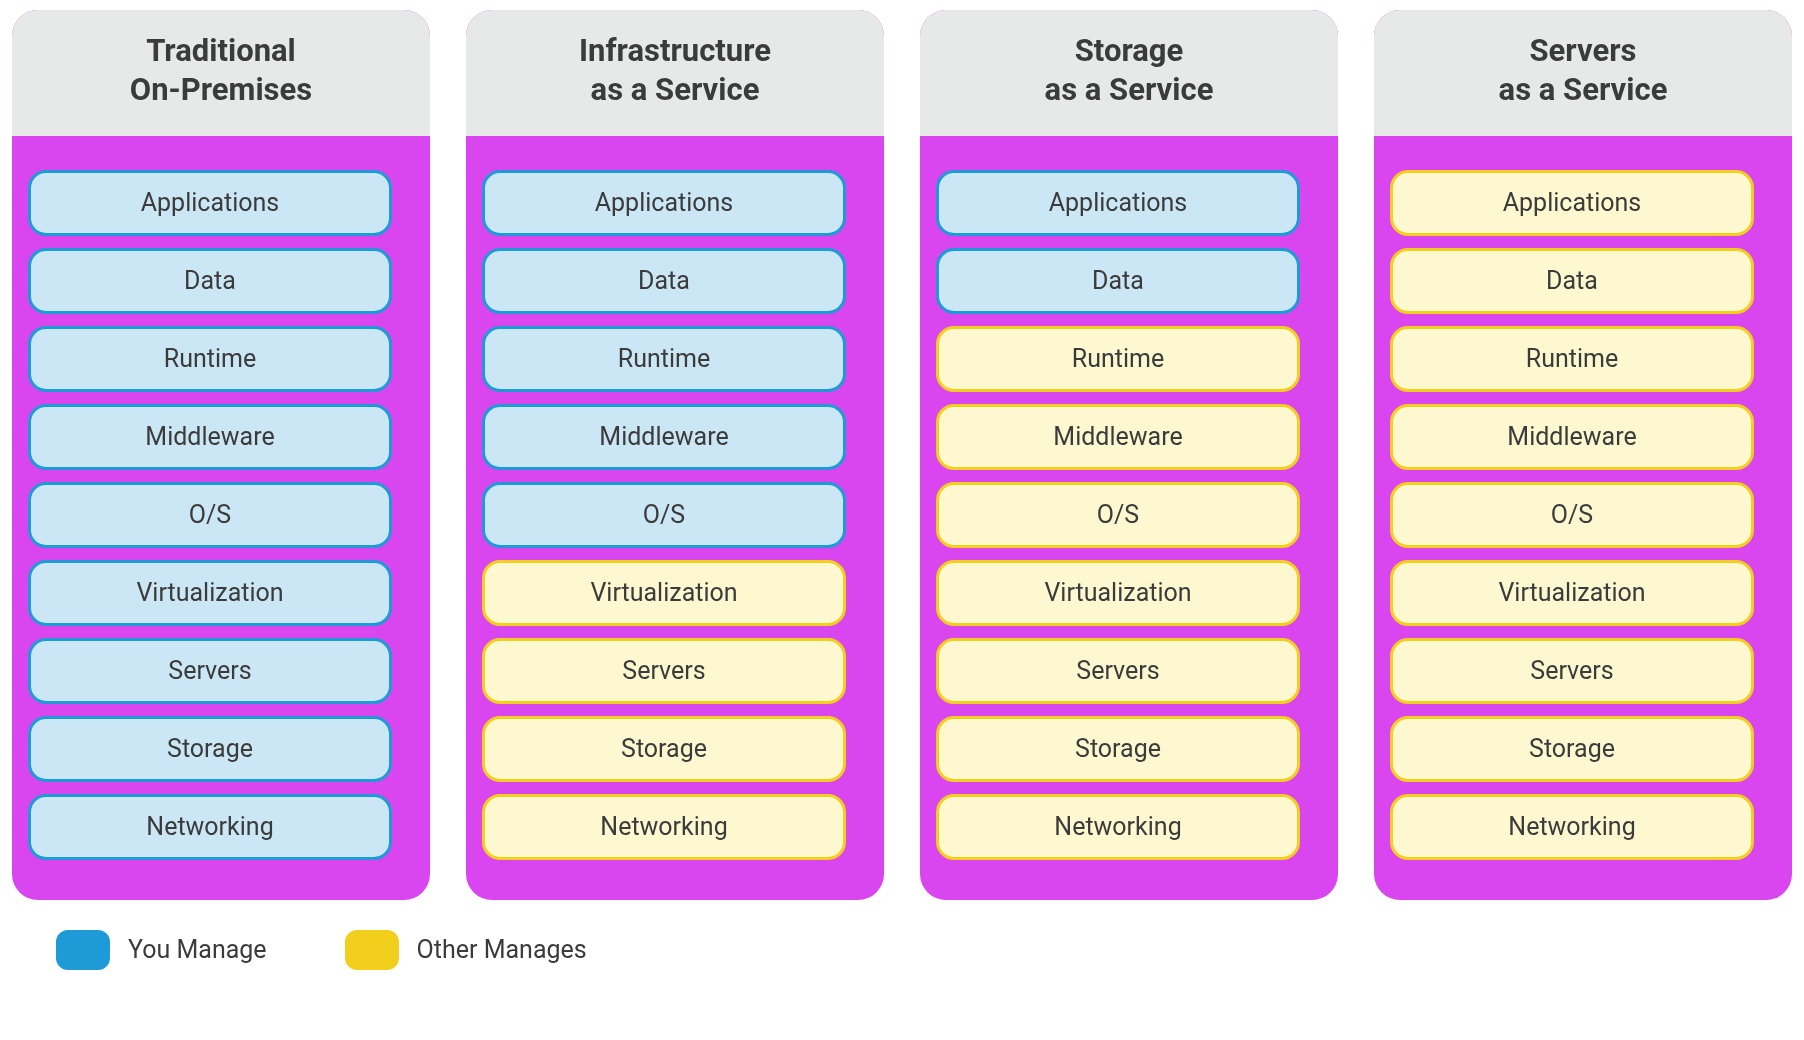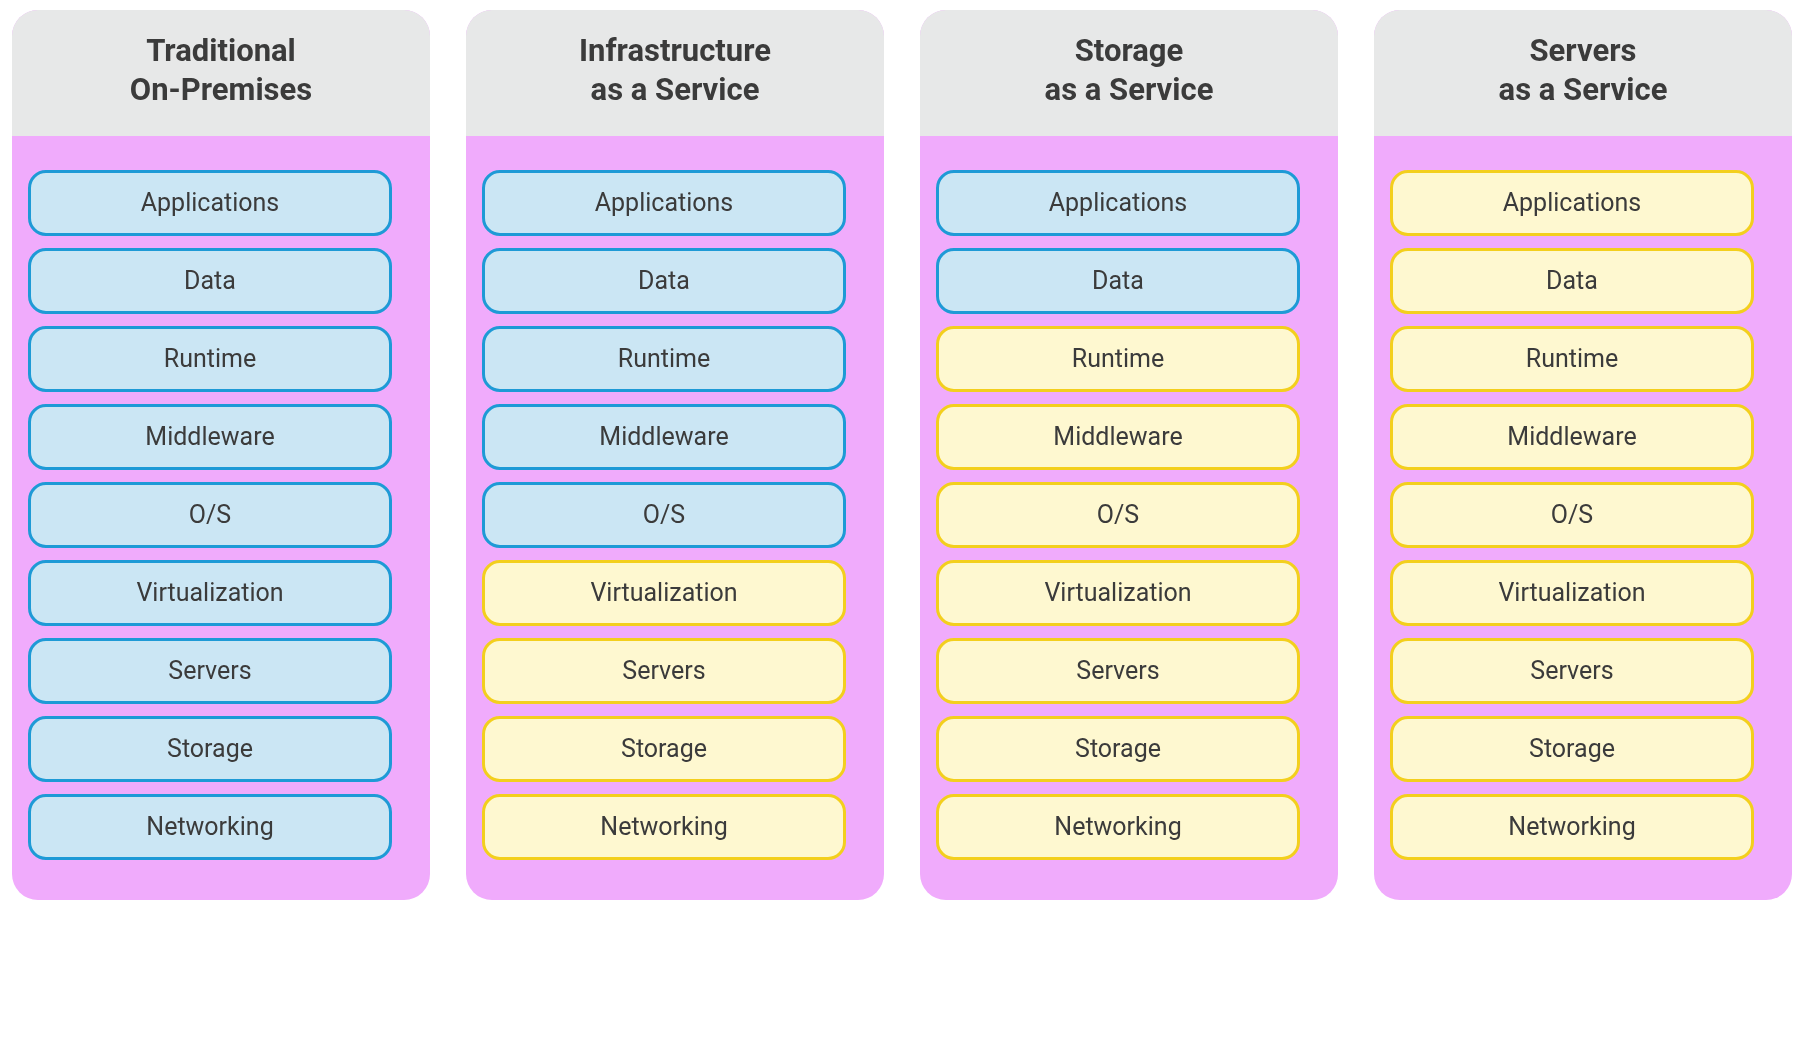--- a/index.html
+++ b/index.html
@@ -8,21 +8,21 @@
     background: #ffffff;
     padding: 10px 12px 20px 12px;
     width: 1804px;
   }
   .columns {
     display: flex;
     gap: 36px;
   }
   .column {
     flex: 1;
-    background: #f0abfc;
+    background: #d946ef;
     border-radius: 26px;
     overflow: hidden;
     display: flex;
     flex-direction: column;
   }
   .col-header {
     background: #e7e8e8;
     text-align: center;
     padding: 22px 10px 26px 10px;
     font-weight: 700;
@@ -223,13 +223,21 @@
         </div>
       <div class="layer other">
           <span>Networking</span>
         </div>
     </div>
   </div>
 
 </div>
 
 <div class="legend">
+  <div class="group">
+    <div class="swatch you"></div>
+    <span>You Manage</span>
+  </div>
+  <div class="group">
+    <div class="swatch other"></div>
+    <span>Other Manages</span>
+  </div>
 </div>
 
 </body></html>

